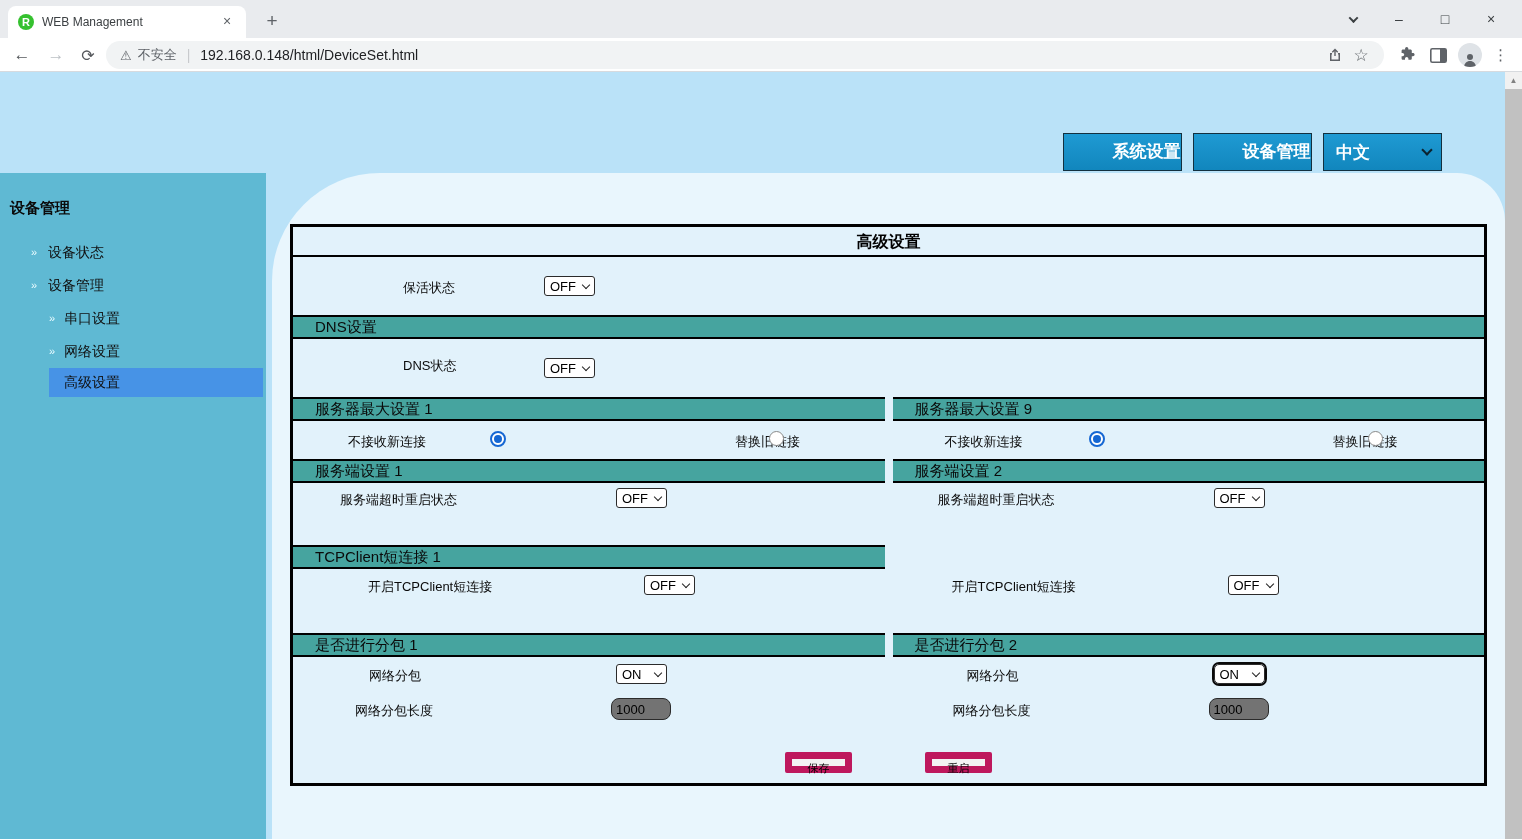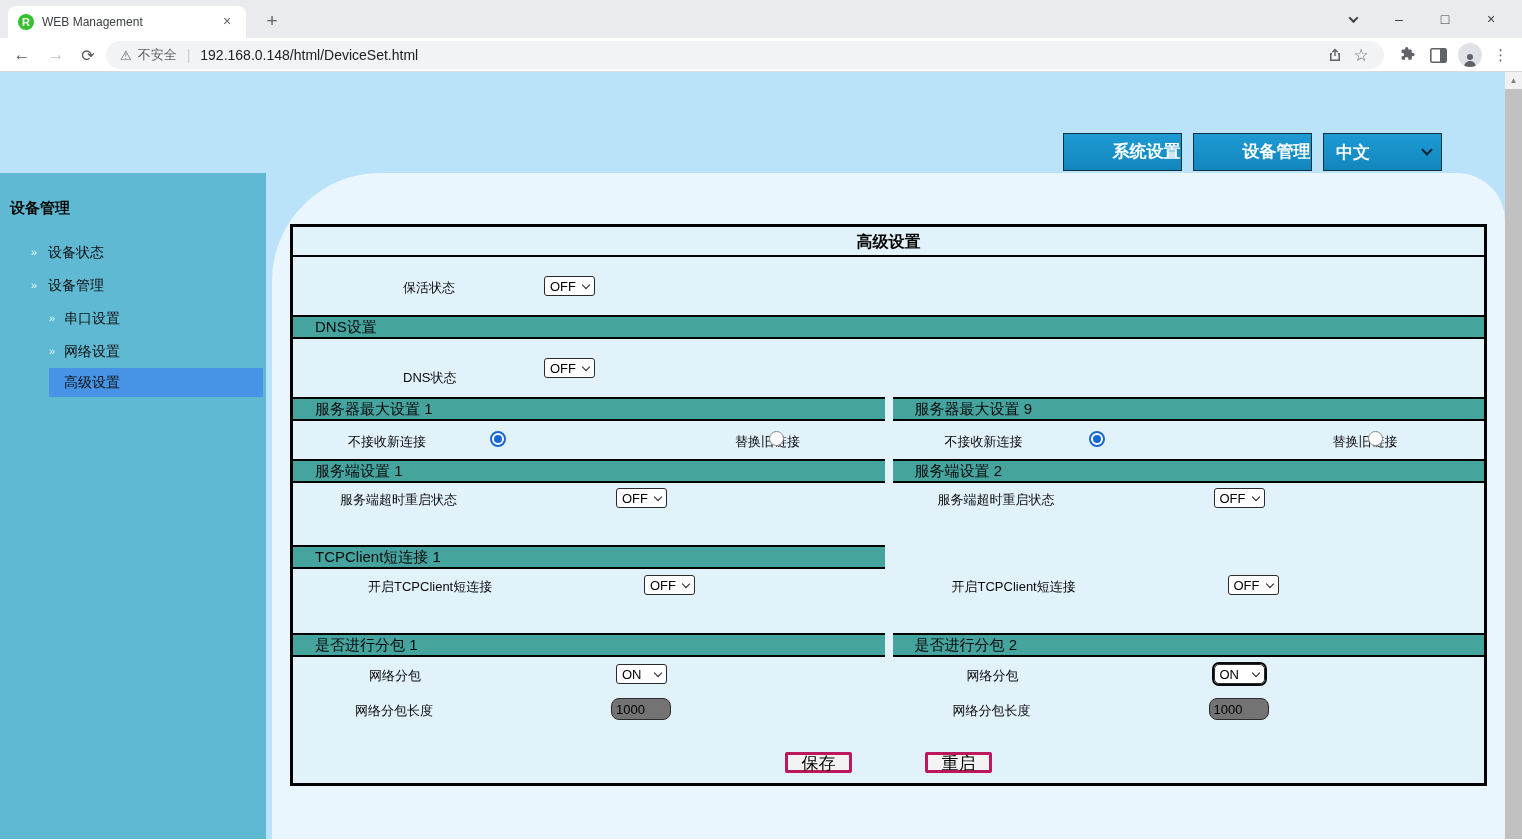--- a/index.html
+++ b/index.html
@@ -87,22 +87,22 @@
 
   .radio { position:absolute; width:15px; height:15px; border-radius:50%; background:#fff; border:1px solid #8a8a8a; }
   .radio.checked { width:16px; height:16px; border:2px solid #1567d3; }
   .radio.checked::after { content:""; position:absolute; left:50%; top:50%; width:8px; height:8px;
                           margin:-4px 0 0 -4px; border-radius:50%; background:#1567d3; }
 
   .txt { position:absolute; width:60px; height:22px; background:#737373; border:1px solid #2b2b2b;
          border-radius:8px; font-size:13px; padding:0 4px; font-family:"Liberation Sans", sans-serif; }
 
   .btn-row { height:42px; display:flex; align-items:center; justify-content:center; gap:73px; }
-  .form-btn { width:67px; height:21px; background:#f3f3f3; border:3px solid #be185d; border-radius:2px;
-              font-size:17px; color:#000; font-family:"Liberation Sans", sans-serif; line-height:18px; }
+  .form-btn { width:67px; height:21px; background:#f3f3f3; border:7px solid #be185d; border-radius:2px;
+              font-size:11px; color:#000; font-family:"Liberation Sans", sans-serif; line-height:18px; }
 
   svg { display:block; }
 </style>
 </head>
 <body>
 
 <div class="tabstrip">
   <div class="tab">
     <div class="favicon">R</div>
     <div class="tab-title">WEB Management</div>
@@ -202,21 +202,21 @@
     <div class="row" style="height:58px;">
       <span class="lbl" style="left:110px; top:22px;">保活状态</span>
       <div class="sel" style="left:251px; top:19px;">
         <span>OFF</span>
           <span class="schev"></span>
       </div>
     </div>
 
     <div class="sec-h">DNS设置</div>
     <div class="row" style="height:58px;">
-      <span class="lbl" style="left:110px; top:30px;">DNS状态</span>
+      <span class="lbl" style="left:110px; top:18px;">DNS状态</span>
       <div class="sel" style="left:251px; top:19px;">
         <span>OFF</span>
           <span class="schev"></span>
       </div>
     </div>
 
     <div class="pair">
       <div class="sec-h">服务器最大设置 1</div>
       <div class="sec-h">服务器最大设置 9</div>
     </div>

